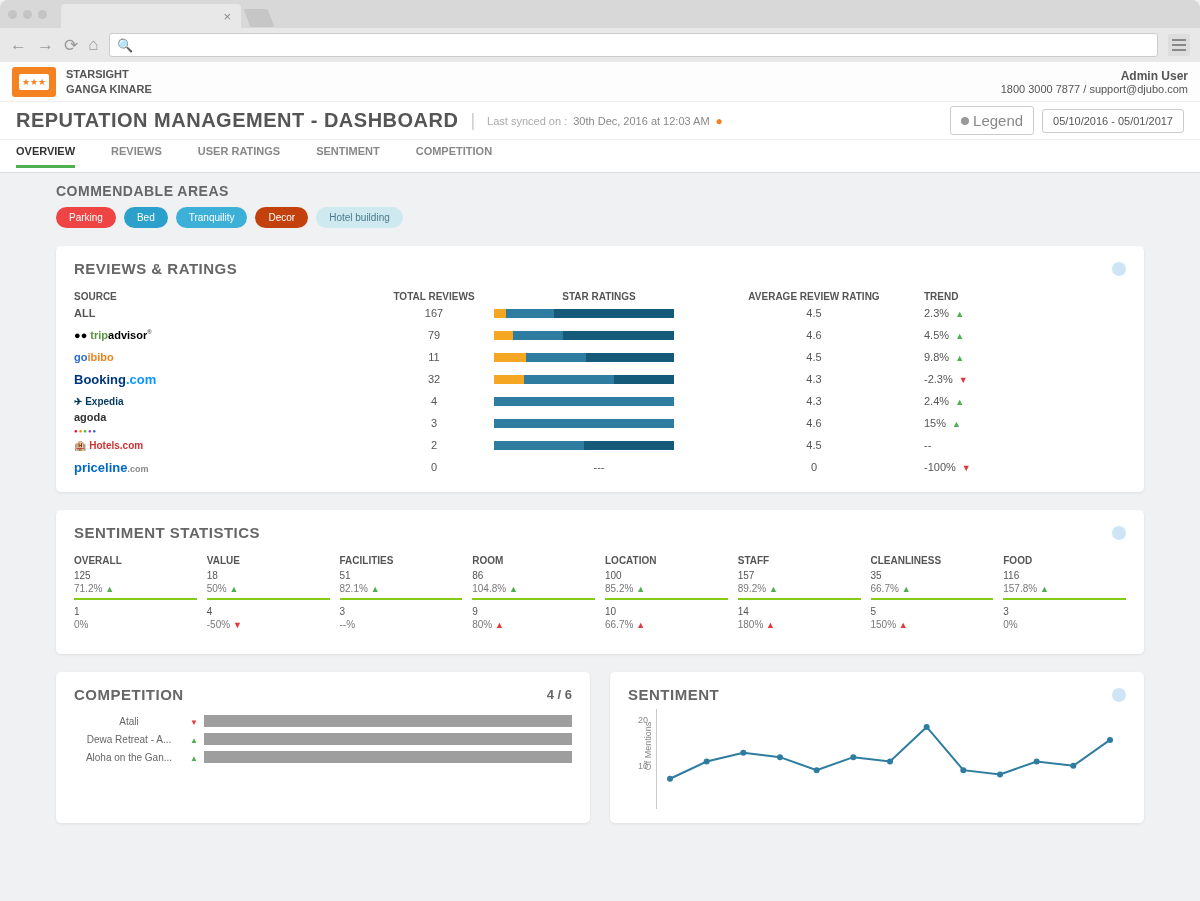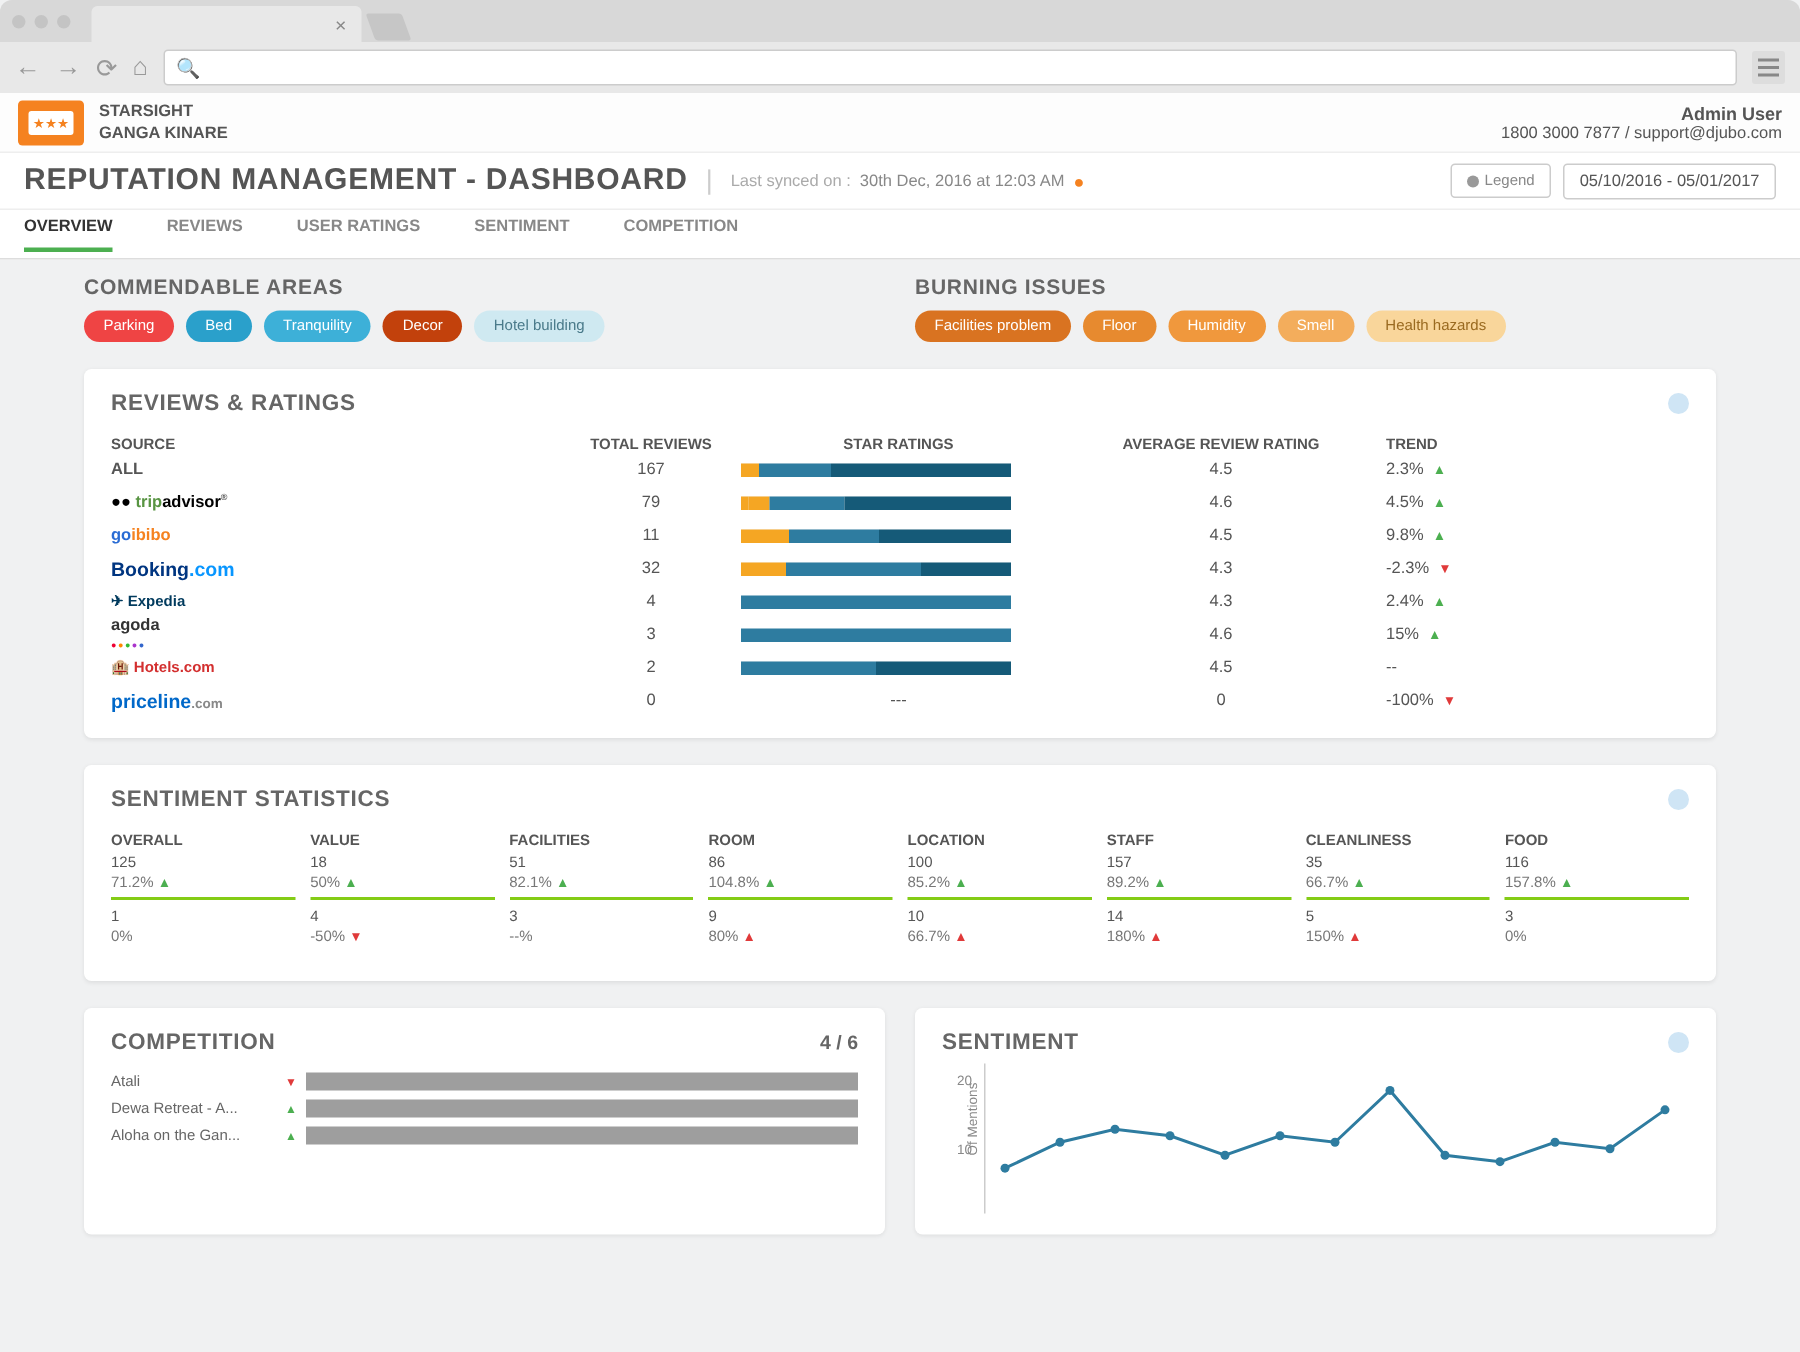--- a/index.html
+++ b/index.html
@@ -20,21 +20,21 @@
 .logo-inner{width:30px;height:16px;background:#fff;border-radius:2px;display:flex;align-items:center;justify-content:center;font-size:9px;color:#f58220}
 .org-info{font-size:11px;color:#555;font-weight:bold;line-height:1.3}
 .user-info{margin-left:auto;text-align:right;font-size:11px;color:#555}
 .user-info .admin{font-weight:bold;font-size:12px}
 .page-title-row{background:#fff;height:38px;display:flex;align-items:center;padding:0 16px;border-bottom:1px solid #eee}
 .page-title{font-family:'Arial Narrow',Arial;font-size:20px;color:#555;letter-spacing:0.5px;font-weight:bold}
 .title-sep{margin:0 12px;color:#ccc;font-size:18px}
 .sync-text{font-size:11px;color:#aaa}
 .sync-date{font-size:11px;color:#888;margin-left:6px}
 .warn-icon{color:#f58220;margin-left:6px;font-size:12px}
-.legend-btn{margin-left:auto;font-size:10px;color:#888;border:1px solid #ccc;padding:5px 10px;border-radius:3px;display:flex;align-items:center;gap:4px}
+.legend-btn{margin-left:auto;font-size:15px;color:#888;border:1px solid #ccc;padding:5px 10px;border-radius:3px;display:flex;align-items:center;gap:4px}
 .legend-btn .dot{width:8px;height:8px;border-radius:50%;background:#999}
 .date-range{font-size:11px;color:#555;border:1px solid #ccc;padding:5px 10px;border-radius:3px;margin-left:8px}
 .tabs{background:#fff;height:33px;display:flex;align-items:center;padding:0 16px;gap:36px;border-bottom:1px solid #ddd}
 .tab-item{font-size:11px;color:#888;font-weight:bold;padding-bottom:10px;position:relative;cursor:pointer}
 .tab-item.active{color:#333}
 .tab-item.active::after{content:'';position:absolute;bottom:-1px;left:0;right:0;height:3px;background:#4caf50}
 .content{padding:10px 56px}
 .two-col{display:flex;gap:20px}
 .two-col>div{flex:1}
 .section-label{font-family:'Arial Narrow',Arial;font-size:14px;color:#666;font-weight:bold;letter-spacing:0.5px;margin-bottom:8px}
@@ -62,21 +62,21 @@
 .sent-cols{flex:1;display:flex;gap:10px}
 .sent-col{flex:1;font-size:10px;color:#555}
 .sent-col .h{font-weight:bold;margin-bottom:4px;font-size:10px}
 .sent-col .v{margin-bottom:2px}
 .sent-col .p{color:#777;padding-bottom:4px;border-bottom:2px solid #84cc16;margin-bottom:6px}
 .sent-col .arrow-up{color:#4caf50;font-size:9px}
 .sent-col .arrow-down{color:#e03a3a;font-size:9px}
 .bottom-two{display:flex;gap:20px;margin-top:18px}
 .bottom-two .card{flex:1;margin-top:0}
 .comp-row{display:flex;align-items:center;gap:6px;margin-bottom:6px;font-size:10px;color:#666}
-.comp-label{width:110px;text-align:left}
+.comp-label{width:110px;text-align:center}
 .comp-bar{flex:1;height:12px;background:#9e9e9e}
 .page-ind{margin-left:auto;font-size:13px;color:#666;font-weight:bold}
 .sent-chart{position:relative;height:100px;margin-top:6px}
 .y-axis{position:absolute;left:28px;top:0;bottom:0;border-left:1px solid #ccc}
 .y-tick{position:absolute;left:0;font-size:9px;color:#888}
 .y-label{position:absolute;left:-4px;top:50%;transform:rotate(-90deg) translateX(18px);font-size:9px;color:#888}
 svg.line-chart{position:absolute;left:32px;top:0;right:0;height:100%}
 </style>
 </head>
 <body>
@@ -150,30 +150,20 @@
 
   <div class="two-col">
     <div>
       <div class="section-label">COMMENDABLE AREAS</div>
       <div class="pills" id="commendable-pills">
           <span class="pill" style="background: #ef4444;">Parking</span>
           <span class="pill" style="background: rgb(42, 160, 203);">Bed</span>
           <span class="pill" style="background: rgb(61, 176, 216);">Tranquility</span>
           <span class="pill" style="background: #c2410c;">Decor</span>
           <span class="pill" style="background: rgb(207, 233, 241); color: rgb(74, 122, 138);">Hotel building</span>
-        </div>
-    </div>
-    <div>
-      <div class="section-label">BURNING ISSUES</div>
-      <div class="pills" id="burning-pills">
-          <span class="pill" style="background: rgb(217, 115, 33);">Facilities problem</span>
-          <span class="pill" style="background: rgb(231, 138, 47);">Floor</span>
-          <span class="pill" style="background: rgb(240, 152, 61);">Humidity</span>
-          <span class="pill" style="background: rgb(243, 173, 92);">Smell</span>
-          <span class="pill" style="background: rgb(249, 214, 155); color: rgb(154, 106, 32);">Health hazards</span>
         </div>
     </div>
   </div>
 
   <div class="card">
     <div class="card-head">
       <div class="card-title">REVIEWS &amp; RATINGS</div>
       <div class="info-dot"></div>
     </div>
     <div class="rr-head">

